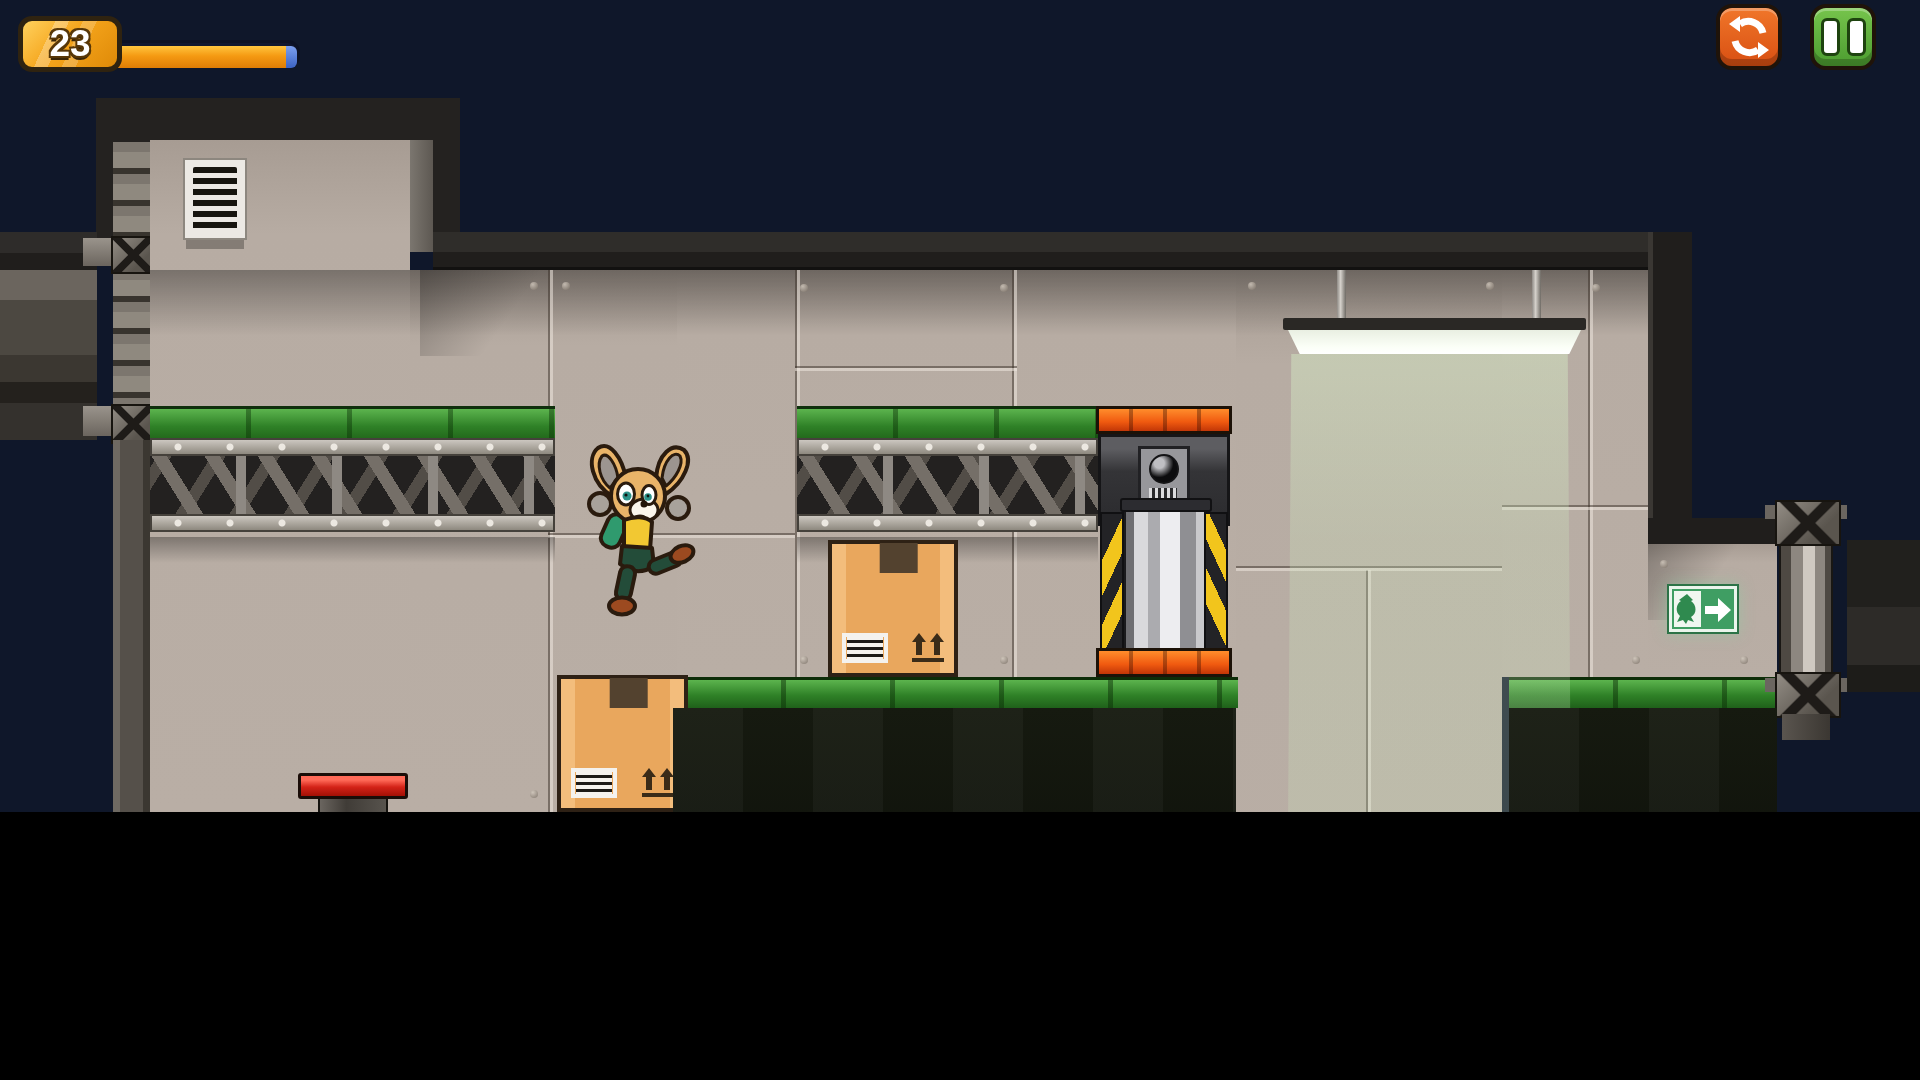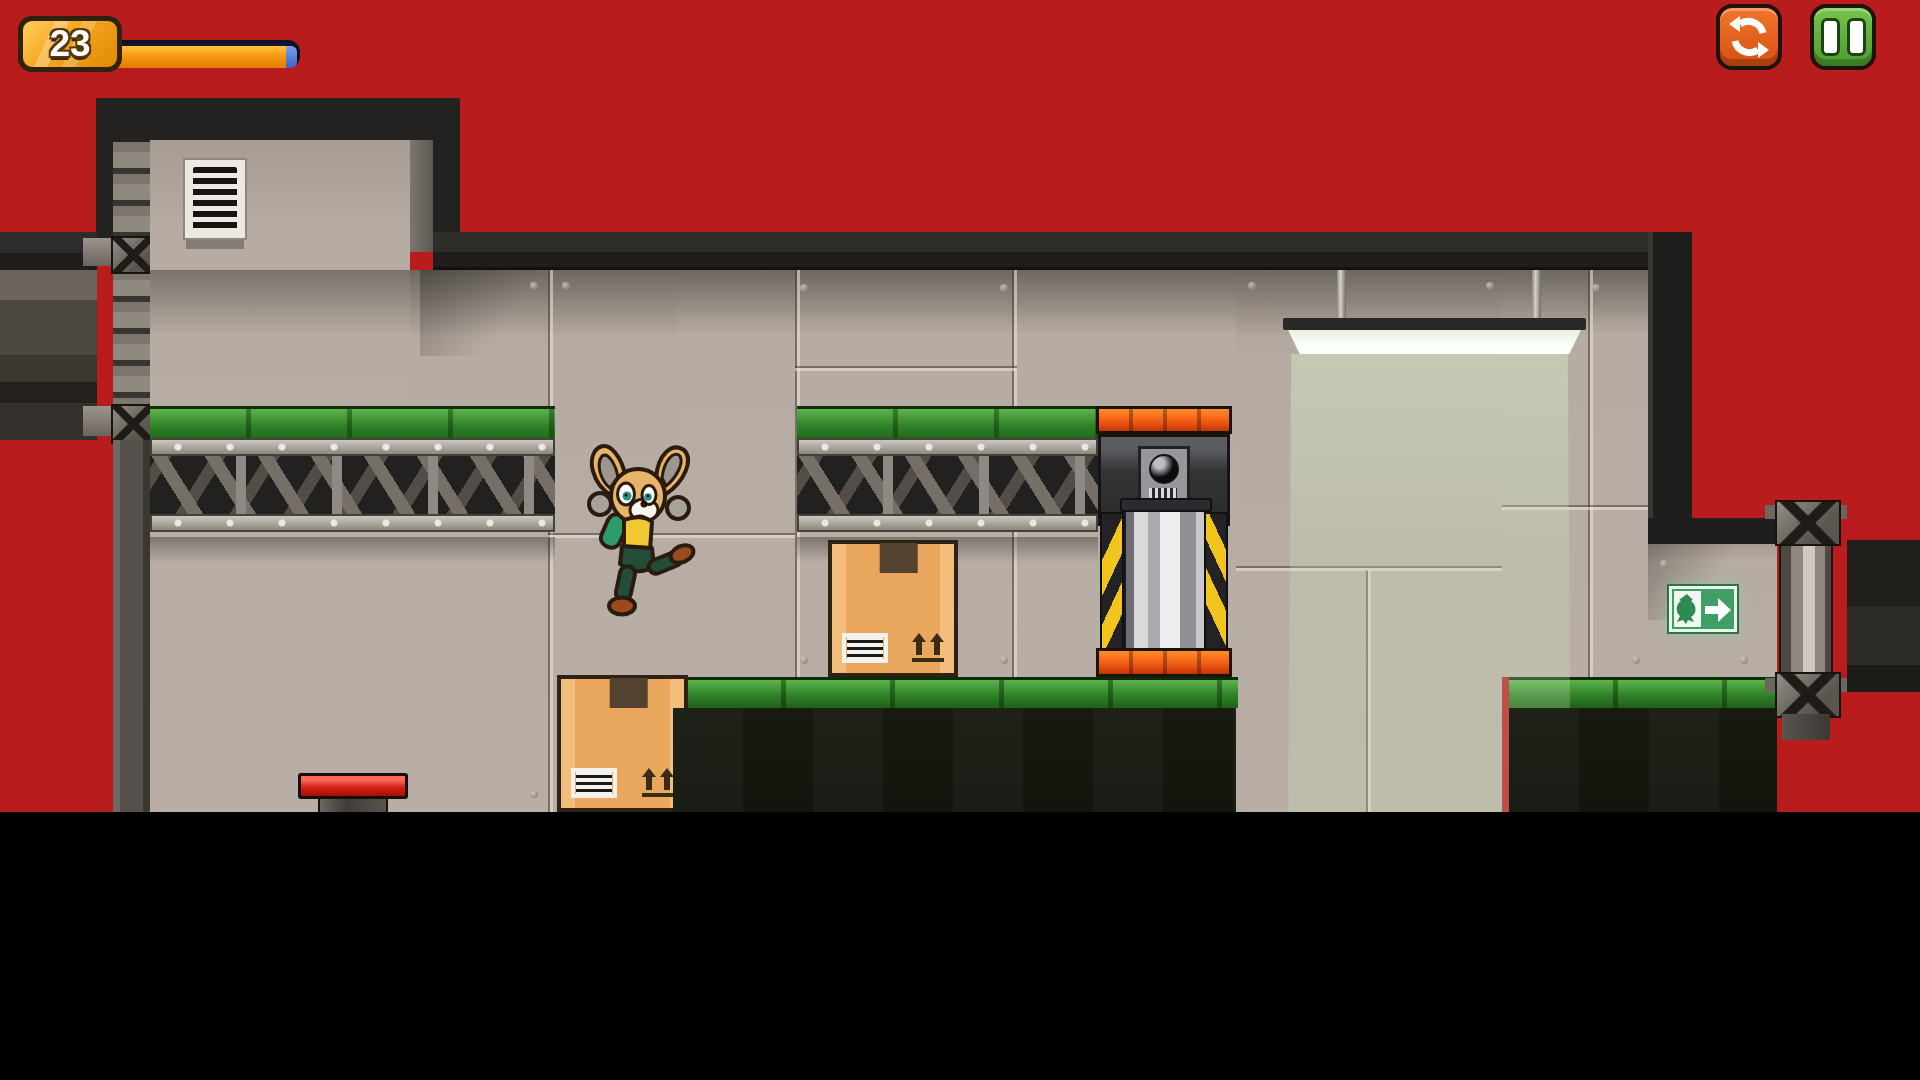--- a/index.html
+++ b/index.html
@@ -1,16 +1,16 @@
 <!DOCTYPE html>
 <html><head>
 <meta charset="utf-8">
 <style>
   html,body{margin:0;padding:0;background:#000;}
-  #stage{position:relative;width:1920px;height:812px;background:#b91c1c;overflow:hidden;
+  #stage{position:relative;width:1920px;height:812px;background:#0f172a;overflow:hidden;
          font-family:"Liberation Sans", sans-serif;}
   .abs{position:absolute;}
 
   
   .wall{background:linear-gradient(180deg,#a79c93 0,#b7aca3 14%,#b9aea5 100%);}
   .frame{background:#242220;}
   .topshadow{background:linear-gradient(180deg,rgba(0,0,0,.34),rgba(0,0,0,0));}
   .cornershadow{background:linear-gradient(125deg,rgba(0,0,0,.28),rgba(0,0,0,0) 58%);}
   .vseam{width:5px;background:linear-gradient(90deg,rgba(58,48,40,.5) 0 45%,rgba(238,230,222,.55) 45% 100%);}
   .hseam{height:5px;background:linear-gradient(180deg,rgba(58,48,40,.5) 0 45%,rgba(238,230,222,.55) 45% 100%);}

